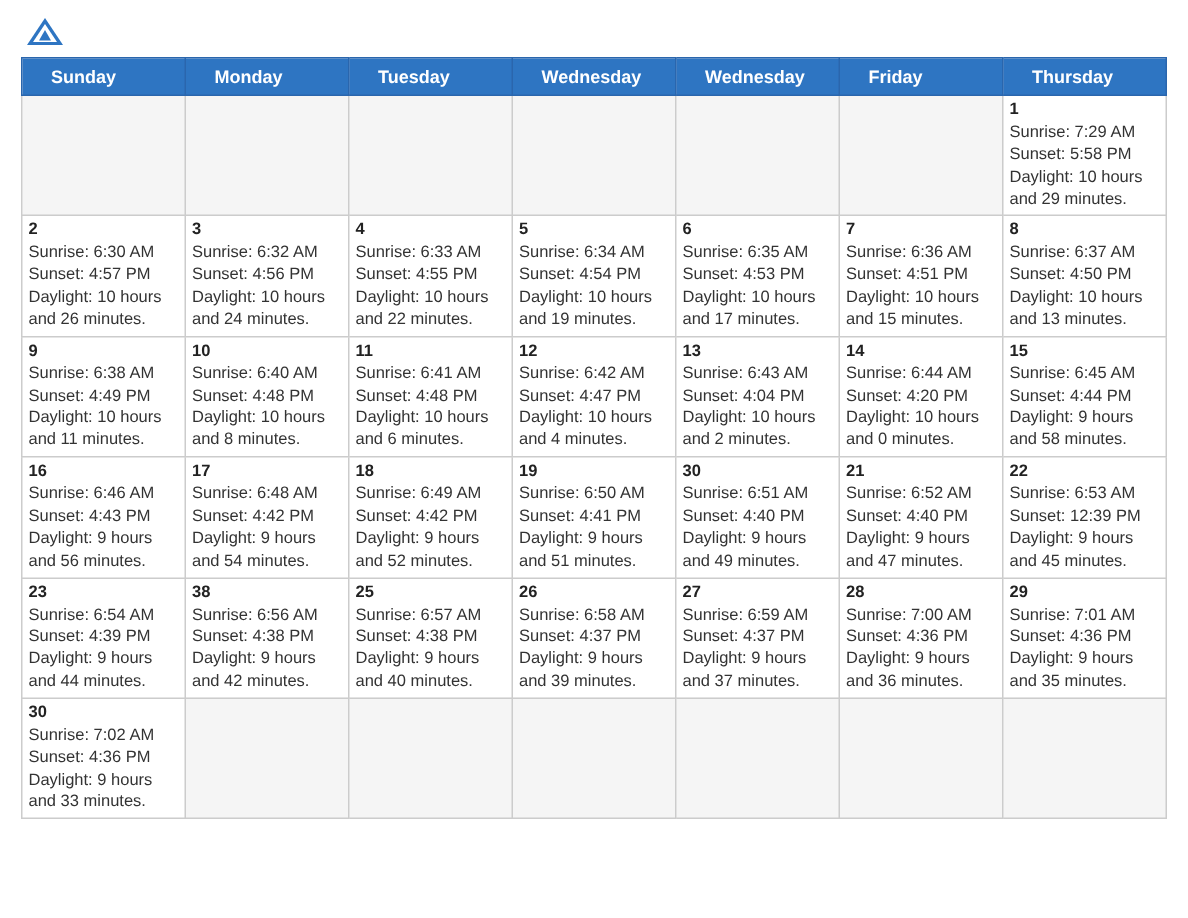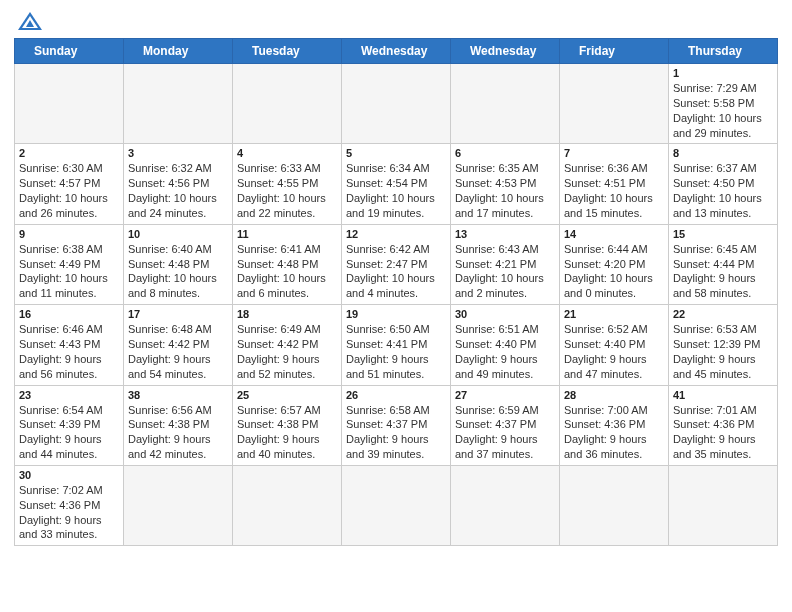--- a/index.html
+++ b/index.html
@@ -213,27 +213,27 @@
           </td>
           <td>
             <span class="day-number">11</span>
             <div class="day-info">Sunrise: 6:41 AM
 Sunset: 4:48 PM
 Daylight: 10 hours and 6 minutes.</div>
           </td>
           <td>
             <span class="day-number">12</span>
             <div class="day-info">Sunrise: 6:42 AM
-Sunset: 2:47 PM
+Sunset: 4:47 PM
 Daylight: 10 hours and 4 minutes.</div>
           </td>
           <td>
             <span class="day-number">13</span>
             <div class="day-info">Sunrise: 6:43 AM
-Sunset: 4:21 PM
+Sunset: 4:04 PM
 Daylight: 10 hours and 2 minutes.</div>
           </td>
           <td>
             <span class="day-number">14</span>
             <div class="day-info">Sunrise: 6:44 AM
 Sunset: 4:20 PM
 Daylight: 10 hours and 0 minutes.</div>
           </td>
           <td>
             <span class="day-number">15</span>
@@ -317,21 +317,21 @@
 Sunset: 4:37 PM
 Daylight: 9 hours and 37 minutes.</div>
           </td>
           <td>
             <span class="day-number">28</span>
             <div class="day-info">Sunrise: 7:00 AM
 Sunset: 4:36 PM
 Daylight: 9 hours and 36 minutes.</div>
           </td>
           <td>
-            <span class="day-number">41</span>
+            <span class="day-number">29</span>
             <div class="day-info">Sunrise: 7:01 AM
 Sunset: 4:36 PM
 Daylight: 9 hours and 35 minutes.</div>
           </td>
         </tr>
         <tr class="last-row">
           <td>
             <span class="day-number">30</span>
             <div class="day-info">Sunrise: 7:02 AM
 Sunset: 4:36 PM

